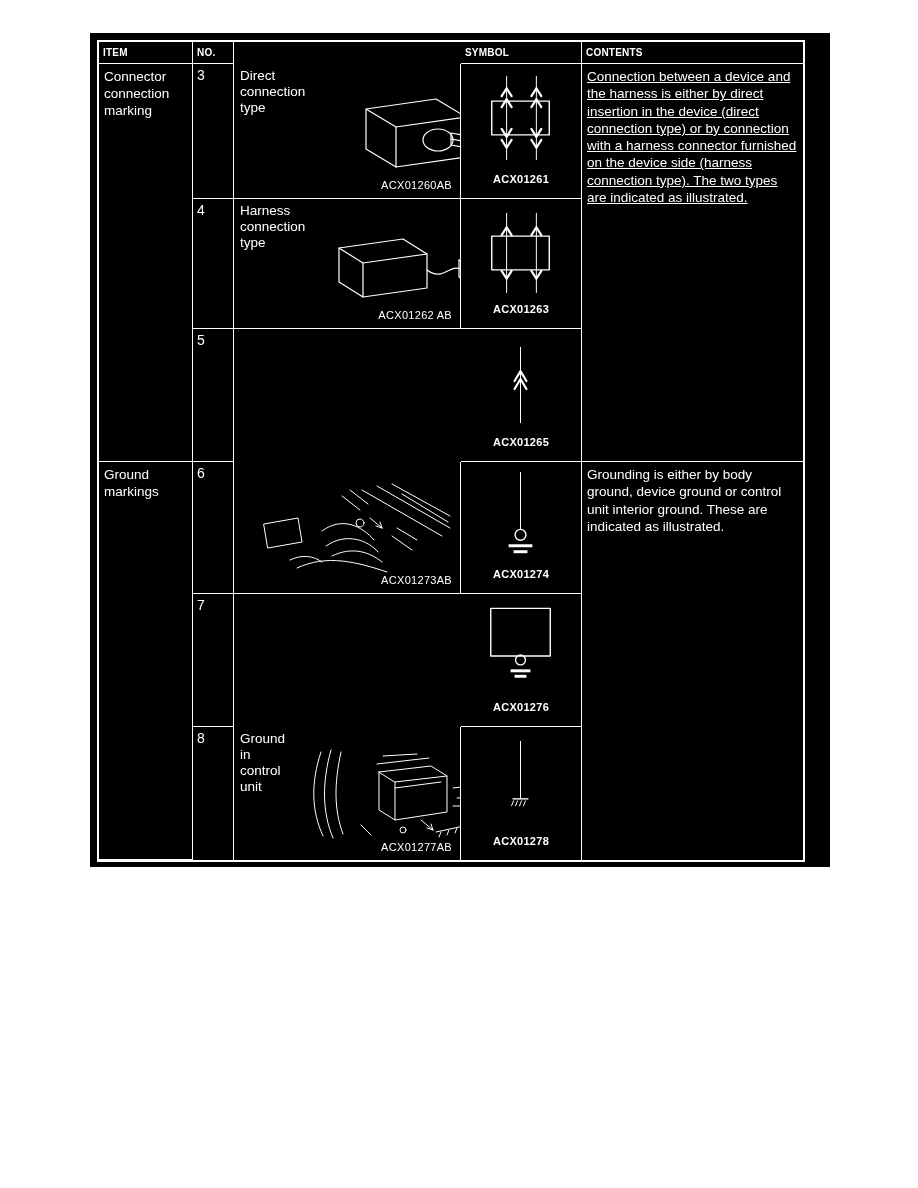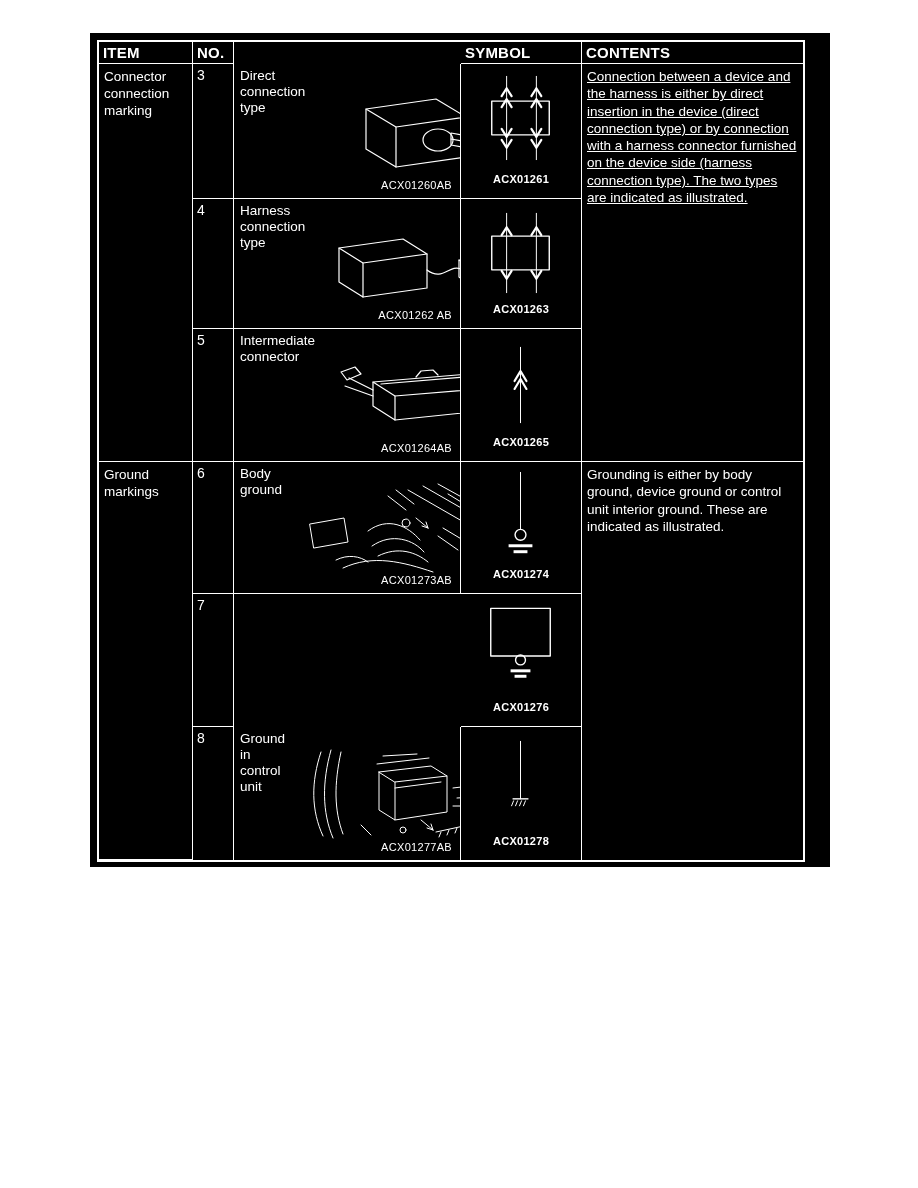--- a/index.html
+++ b/index.html
@@ -19,21 +19,21 @@
     grid-template-rows:22px 135px 130px 133px 132px 133px 133px;
     color:#ffffff;background:#000000;
   }
   .cell{
     position:relative;box-sizing:border-box;
     border-right:1px solid #ffffff;border-bottom:1px solid #ffffff;
     overflow:hidden;
   }
   .cell.no-r{border-right:none;}
   .cell.no-b{border-bottom:none;}
-  .hdr{font-weight:bold;font-size:15px;line-height:16px;padding:3px 4px;letter-spacing:0.2px;}
+  .hdr{font-weight:bold;font-size:10px;line-height:16px;padding:3px 4px;letter-spacing:0.2px;}
   .item-cell{font-size:13.5px;line-height:17px;padding:4px 5px;}
   .no-cell{font-size:14px;line-height:16px;padding:3px 4px;}
   .fig-cell{display:flex;}
   .fig-label{font-size:13.5px;line-height:16px;padding:4px 6px 0 6px;}
   .fig-art{flex:1;display:flex;align-items:center;justify-content:center;}
   .fig-code{position:absolute;right:8px;bottom:7px;font-size:11px;font-weight:normal;letter-spacing:0.3px;}
   .sym-cell{display:flex;align-items:flex-start;justify-content:center;}
   .sym-art{margin-top:4px;}
   .sym-code{position:absolute;left:0;right:0;bottom:13px;text-align:center;font-size:11px;font-weight:bold;letter-spacing:0.3px;}
   .contents-cell{font-size:13.5px;line-height:17.3px;padding:4px 4px 4px 5px;}
@@ -112,51 +112,33 @@
         <path class="thin" d="M46,10 L46,90 M76,10 L76,90"></path>
         <path class="arw" d="M41,32 L46,24 L51,32"></path>
         <path class="arw" d="M71,32 L76,24 L81,32"></path>
         <path class="arw" d="M41,68 L46,76 L51,68"></path>
         <path class="arw" d="M71,68 L76,76 L81,68"></path>
       </svg>
       <div class="sym-code">ACX01263</div>
     </div>
 
     <div class="cell no-cell" style="grid-row:4;grid-column:2;"><span>5</span></div>
-    <div class="cell fig-cell" style="grid-row:4;grid-column:3;">
-      <div class="fig-label">Intermediate connector</div>
-      <div class="fig-art">
-        <svg width="210" height="90" viewBox="0 0 210 90">
-          <path class="ln" d="M52,32 L148,24 L170,38 L74,46 Z"></path>
-          <path class="ln" d="M52,32 L52,56 L74,70 L74,46"></path>
-          <path class="ln" d="M74,70 L170,60 L170,38"></path>
-          <path class="ln" d="M60,34 L156,26"></path>
-          <path class="ln" d="M95,27 L100,21 L112,20 L117,25"></path>
-          <path class="ln" d="M52,40 L28,28 M52,46 L24,36"></path>
-          <path class="ln" d="M20,22 L34,17 L40,24 L26,30 Z"></path>
-          <path class="ln" d="M170,46 L198,58 M170,52 L194,64"></path>
-          <path class="ln" d="M140,46 L162,64 M162,46 L140,64"></path>
-        </svg>
-      </div>
-      <div class="fig-code">ACX01264AB</div>
-    </div>
     <div class="cell sym-cell" style="grid-row:4;grid-column:4;">
       <svg class="sym-art" width="121" height="105" viewBox="0 0 121 105">
         <path class="thin" d="M60,14 L60,90"></path>
         <path class="arw" d="M54,48 L60,38 L66,48"></path>
         <path class="arw" d="M54,56 L60,46 L66,56"></path>
       </svg>
       <div class="sym-code">ACX01265</div>
     </div>
 
     <div class="cell item-cell" style="grid-row:5 / span 3;grid-column:1;"><span>Ground markings</span></div>
 
     <div class="cell no-cell" style="grid-row:5;grid-column:2;"><span>6</span></div>
     <div class="cell fig-cell" style="grid-row:5;grid-column:3;">
-      <div class="fig-label">Body ground</div>
       <div class="fig-art">
         <svg width="210" height="92" viewBox="0 0 210 92">
           <path class="thin" d="M135,4 L208,46 M150,2 L208,34 M120,8 L200,54 M160,12 L206,40"></path>
           <path class="thin" d="M22,42 L56,36 L60,60 L26,66 Z"></path>
           <path class="thin" d="M80,49 C100,34 120,44 132,58 M84,64 C104,50 126,58 136,70 M90,74 C110,64 128,70 140,80"></path>
           <circle class="thin" cx="118" cy="41" r="4"></circle>
           <path class="thin" d="M128,36 L140,46 M140,46 L134,44 M140,46 L138,40"></path>
           <path class="thin" d="M55,86 C85,72 115,80 145,90 M48,78 C60,72 72,74 80,80"></path>
           <path class="thin" d="M150,54 L170,68 M155,46 L175,58 M100,14 L118,28 M108,8 L126,22"></path>
         </svg>

